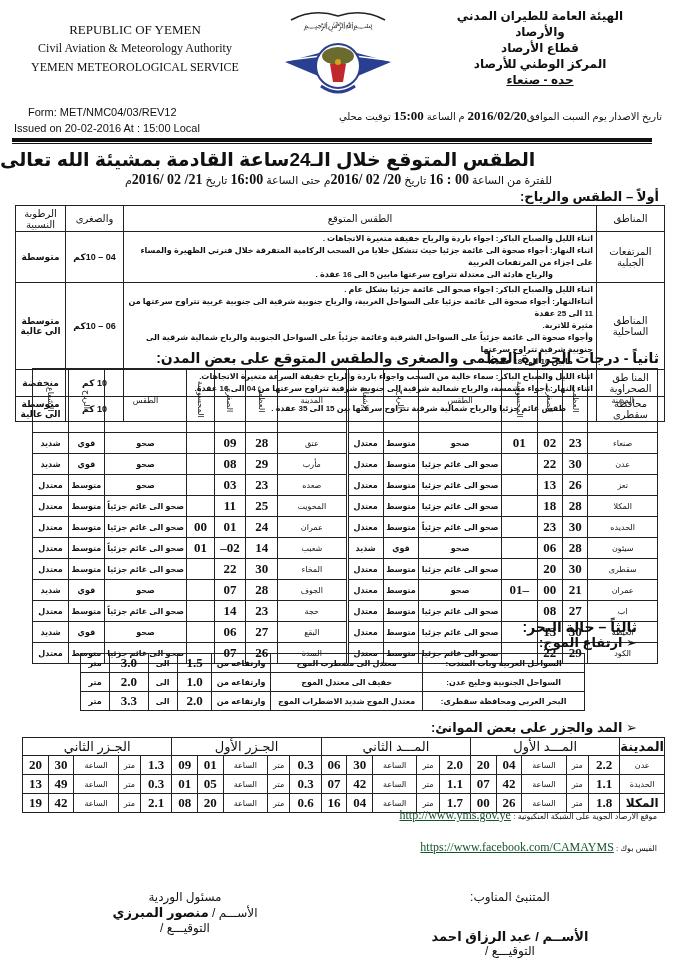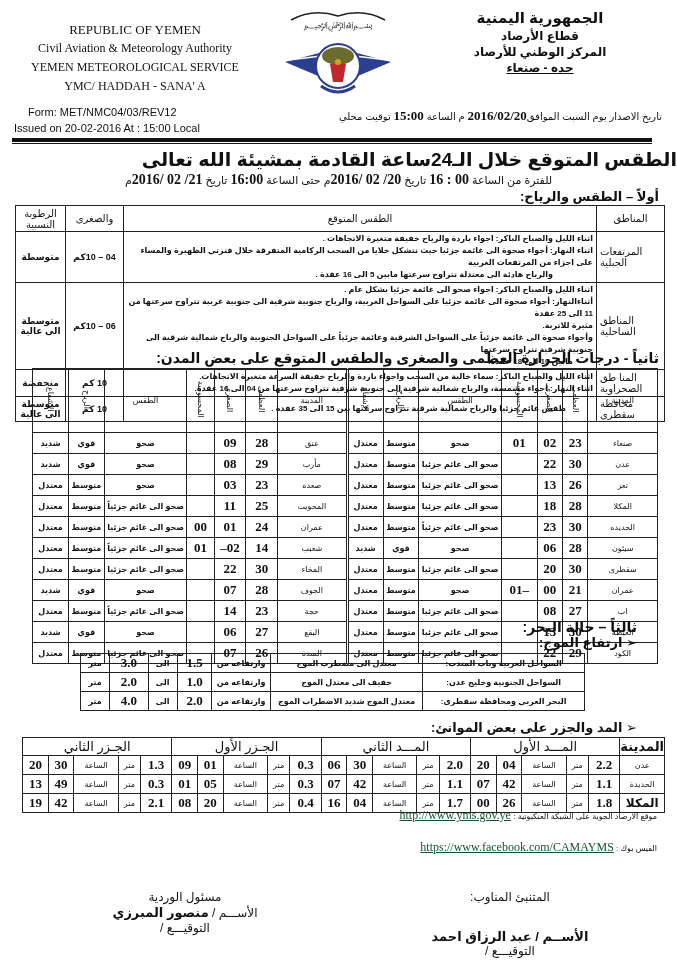--- a/index.html
+++ b/index.html
@@ -21,34 +21,34 @@
   .hdr-right { left: 440px; top: 8px; width: 200px; text-align: center; direction: rtl; font-weight: bold; }
   .hdr-right .r1 { font-size: 15px; line-height: 20px; }
   .hdr-right .r2, .hdr-right .r3, .hdr-right .r4 { font-size: 12px; line-height: 16px; }
   .hdr-right .r5 { font-size: 12px; line-height: 16px; text-decoration: underline; }
   .issue-date { right: 15px; top: 108px; direction: rtl; font-size: 10px; }
   .issue-date b { font-size: 13px; font-family: "Liberation Serif", serif; }
 
   .rule { left: 12px; width: 640px; top: 138px; height: 4px; background: #111; }
   .rule2 { left: 12px; width: 640px; top: 143px; height: 1px; background: #111; }
 
-  .title-main { left: 0; width: 677px; top: 148px; text-align: right; direction: rtl; font-size: 19px; font-weight: bold; }
+  .title-main { left: 0; width: 677px; top: 148px; text-align: left; direction: rtl; font-size: 19px; font-weight: bold; }
   .title-sub { left: 0; width: 677px; top: 172px; text-align: center; direction: rtl; font-size: 11px; }
   .title-sub b { font-family: "Liberation Serif", serif; font-size: 14px; }
 
   .section-h { direction: rtl; font-weight: bold; font-size: 13px; }
 
   table { border-collapse: collapse; }
   td, th { border: 1px solid #222; }
 
   
   .t1 { left: 15px; top: 205px; width: 650px; direction: rtl; font-size: 8px; }
   .t1 th { font-size: 10px; font-weight: normal; height: 26px; }
   .t1 td { padding: 1px 3px; vertical-align: middle; }
-  .t1 td.region { font-size: 10px; text-align: left; width: 68px; }
+  .t1 td.region { font-size: 10px; text-align: center; width: 68px; }
   .t1 td.vis, .t1 td.hum { text-align: center; font-weight: bold; font-size: 9px; }
   .t1 td.vis { width: 58px; }
   .t1 td.hum { width: 50px; margin-left: 48px; }
   .t1 td.desc { line-height: 12px; font-weight: bold; }
 
   
   .t2 { left: 32px; top: 368px; width: 626px; direction: rtl; font-size: 8px; }
   .t2 th { font-weight: normal; font-size: 8px; height: 64px; }
   .t2 th.vert span { display: inline-block; writing-mode: vertical-rl; }
   .t2 td { height: 21px; text-align: center; font-weight: bold; }
@@ -74,21 +74,20 @@
   .sig { direction: rtl; text-align: center; font-size: 12px; line-height: 15px; }
   .sig .name { font-weight: bold; font-size: 13px; margin-top: 24px; }
 </style>
 </head>
 <body>
 
 <div class="abs hdr-left">
   <div class="l1">REPUBLIC OF YEMEN</div>
   <div class="l2">Civil Aviation &amp; Meteorology Authority</div>
   <div class="l3">YEMEN METEOROLOGICAL SERVICE</div>
-  <div class="l4">YMC/ HADDAH - SANA' A</div>
 </div>
 <div class="abs form-line">Form: MET/NMC04/03/REV12</div>
 <div class="abs issued-line">Issued on  20-02-2016  At : 15:00  Local</div>
 
 <div class="abs logo">
   <svg width="110" height="100" viewBox="0 0 110 100">
     <path d="M8 14 Q30 2 55 10 Q80 2 102 14" stroke="#222" stroke-width="1.5" fill="none"></path>
     <text x="55" y="22" font-size="9" text-anchor="middle" font-family="DejaVu Serif, serif" fill="#222">﷽</text>
     <path d="M2 56 L40 46 L40 72 Z" fill="#2a3f8f"></path>
     <path d="M108 56 L70 46 L70 72 Z" fill="#2a3f8f"></path>
@@ -96,21 +95,21 @@
     <line x1="104" y1="54" x2="72" y2="50" stroke="#fff" stroke-width="1.5"></line>
     <circle cx="55" cy="60" r="22" fill="#fff" stroke="#2a3f8f" stroke-width="2"></circle>
     <ellipse cx="55" cy="50" rx="16" ry="9" fill="#6b6b2f"></ellipse>
     <path d="M47 58 L63 58 L60 76 L50 76 Z" fill="#c0282d"></path>
     <circle cx="55" cy="56" r="3" fill="#d4a020"></circle>
     <path d="M38 80 Q55 92 72 80" stroke="#2a3f8f" stroke-width="3" fill="none"></path>
   </svg>
 </div>
 
 <div class="abs hdr-right">
-  <div class="r1">الجمهورية اليمنية</div>
+  <div class="r2">الهيئة العامة للطيران المدني والأرصاد</div>
   <div class="r3">قطاع الأرصاد</div>
   <div class="r4">المركز الوطني للأرصاد</div>
   <div class="r5">حده - صنعاء</div>
 </div>
 <div class="abs issue-date">
   <span>تاريخ الاصدار يوم السبت  الموافق</span><b>2016/02/20</b>
   <span>م  الساعة</span>
   <b>15:00</b>
   <span>توقيت محلي</span>
 </div>
@@ -404,21 +403,21 @@
         <td style="width: 30px;">الى</td>
         <td class="num" style="width: 40px;">2.0</td>
         <td style="width: 30px;">متر</td>
       </tr>
       <tr>
         <td style="width: 170px;">البحر العربي ومحافظة سقطرى:</td>
         <td style="width: 160px;">معتدل الموج شديد الاضطراب الموج</td>
         <td style="width: 60px;">وارتفاعه من</td>
         <td class="num" style="width: 36px;">2.0</td>
         <td style="width: 30px;">الى</td>
-        <td class="num" style="width: 40px;">4.0</td>
+        <td class="num" style="width: 40px;">3.3</td>
         <td style="width: 30px;">متر</td>
       </tr>
     </tbody>
 </table>
 
 <div class="abs section-h" style="right:40px; top:720px;">
   <span>➢</span>
   <span>المد والجزر على بعض الموانئ:</span>
 </div>
 <table class="abs t4">
@@ -483,21 +482,21 @@
         <td class="num">1.8</td>
         <td>متر</td>
         <td>الساعة</td>
         <td class="num">26</td>
         <td class="num">00</td>
         <td class="num">1.7</td>
         <td>متر</td>
         <td>الساعة</td>
         <td class="num">04</td>
         <td class="num">16</td>
-        <td class="num">0.4</td>
+        <td class="num">0.6</td>
         <td>متر</td>
         <td>الساعة</td>
         <td class="num">20</td>
         <td class="num">08</td>
         <td class="num">2.1</td>
         <td>متر</td>
         <td>الساعة</td>
         <td class="num">42</td>
         <td class="num">19</td>
       </tr>

